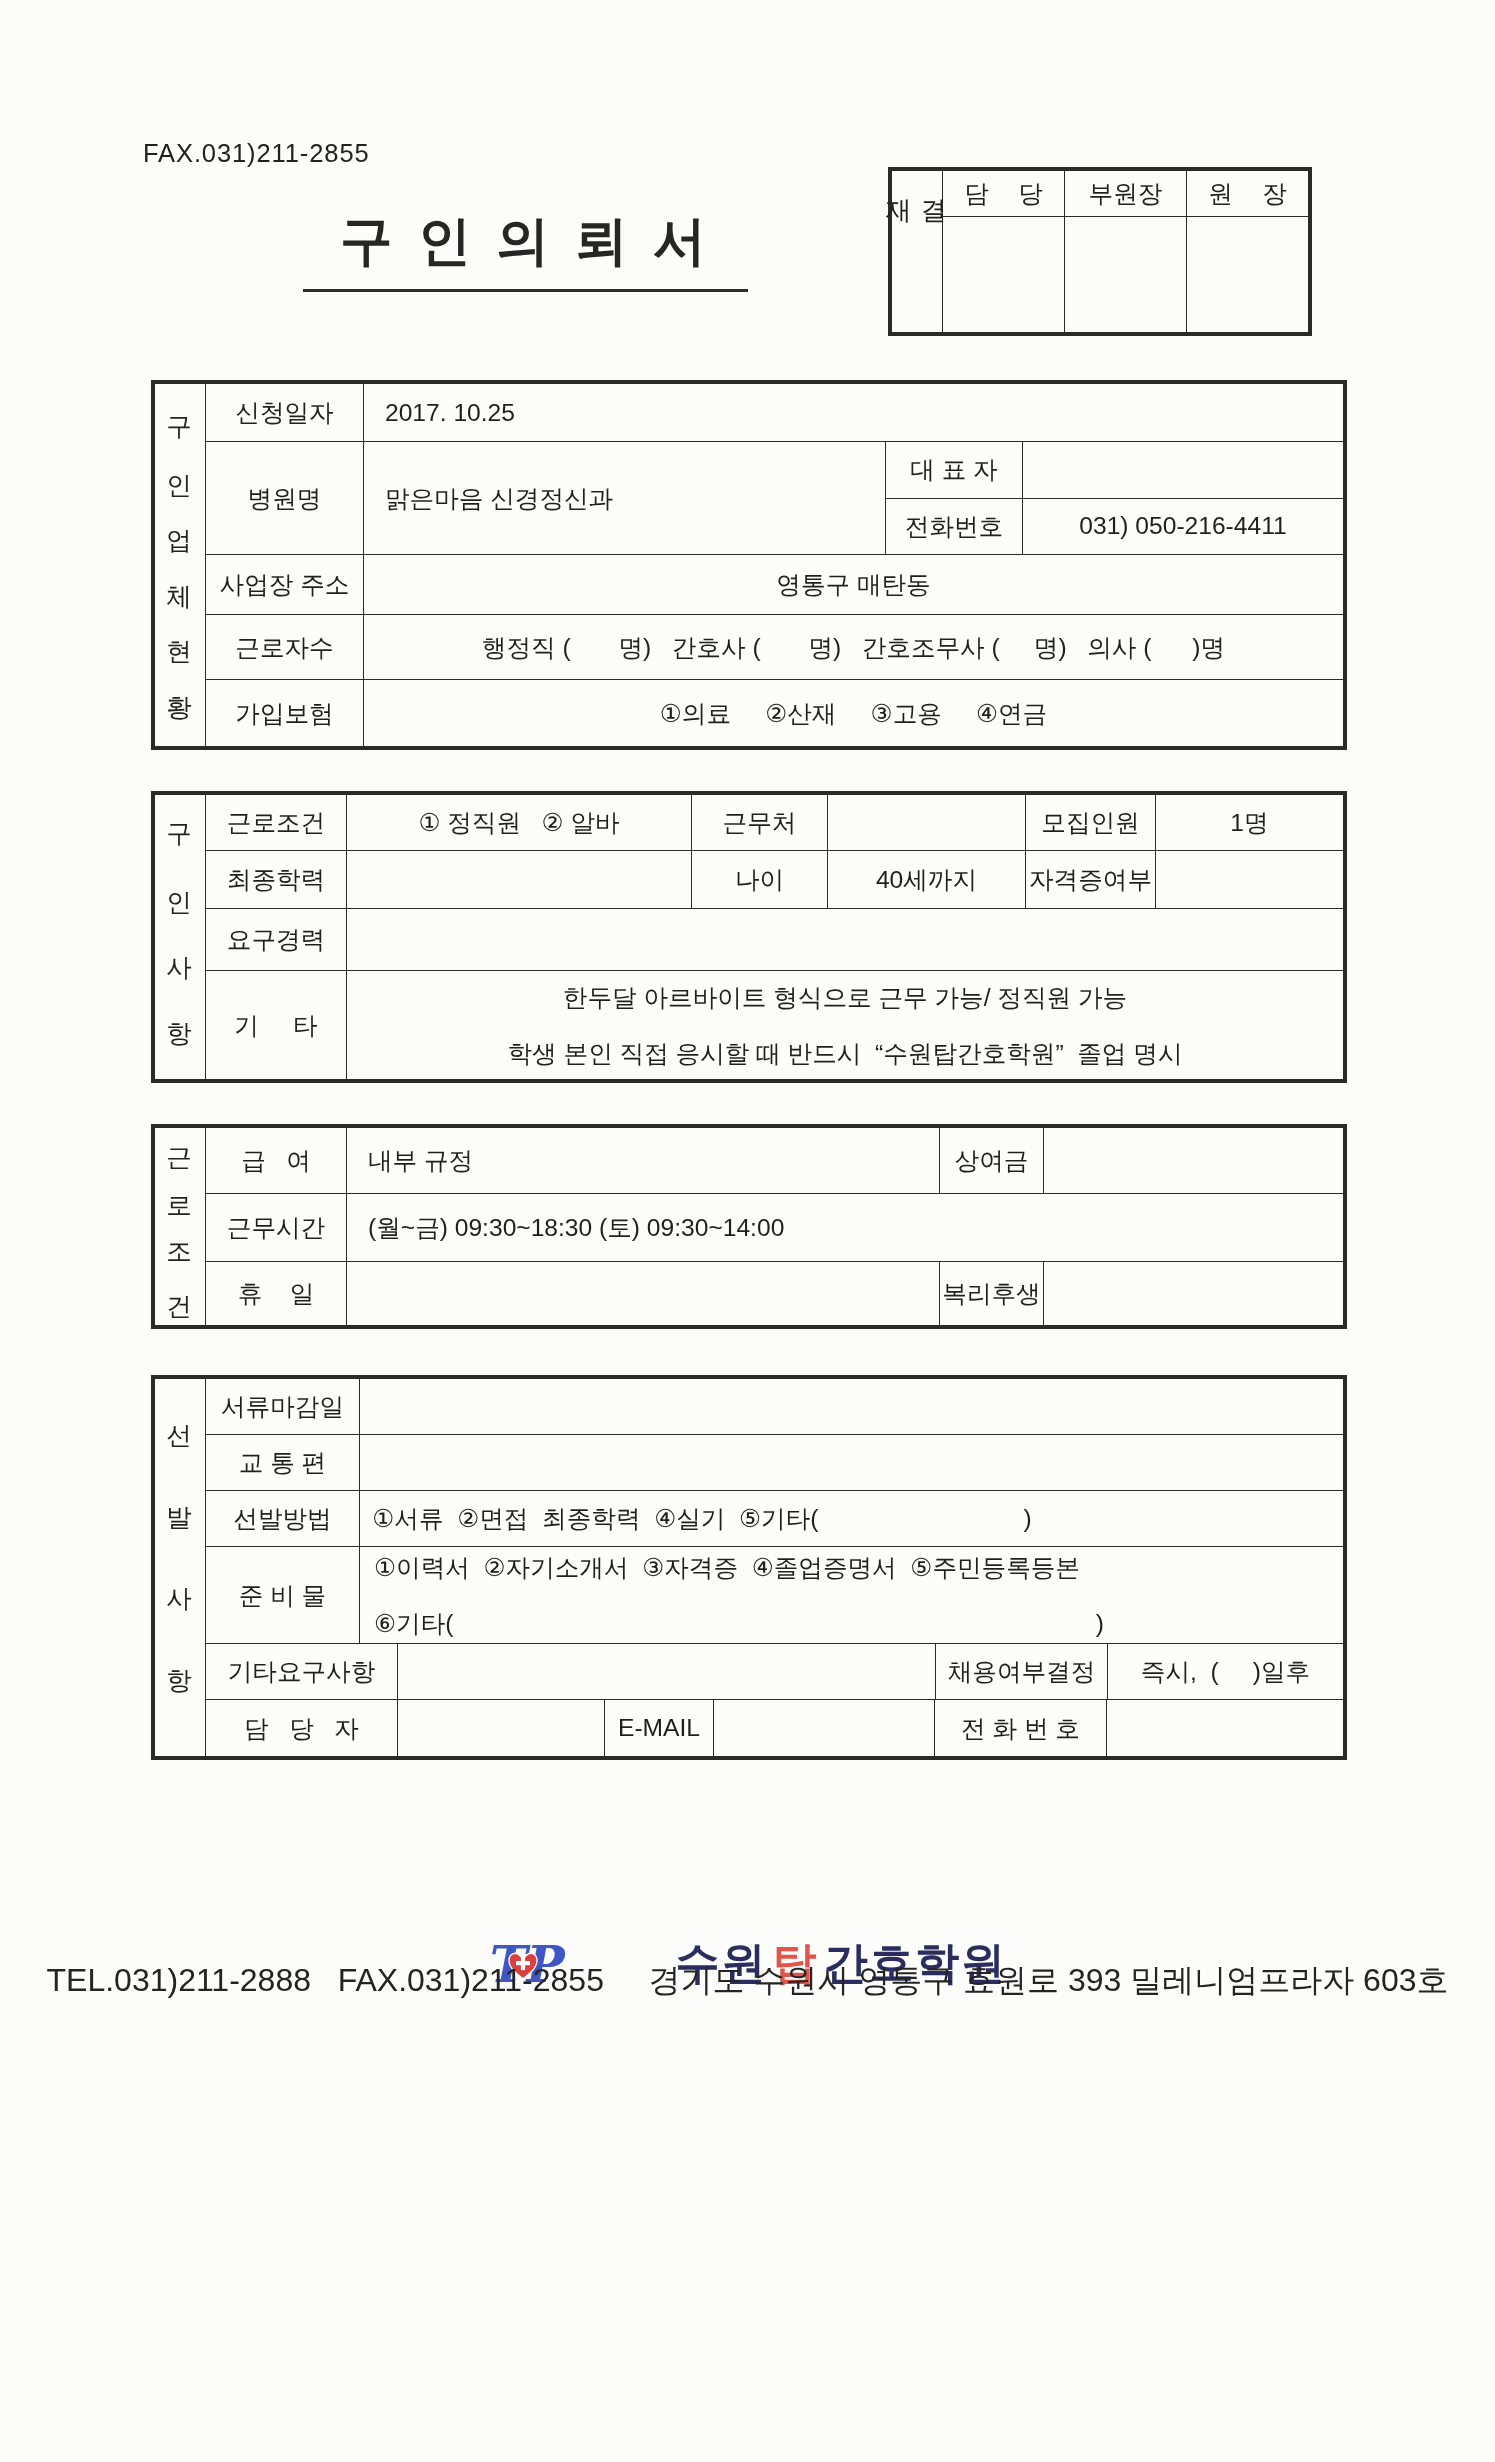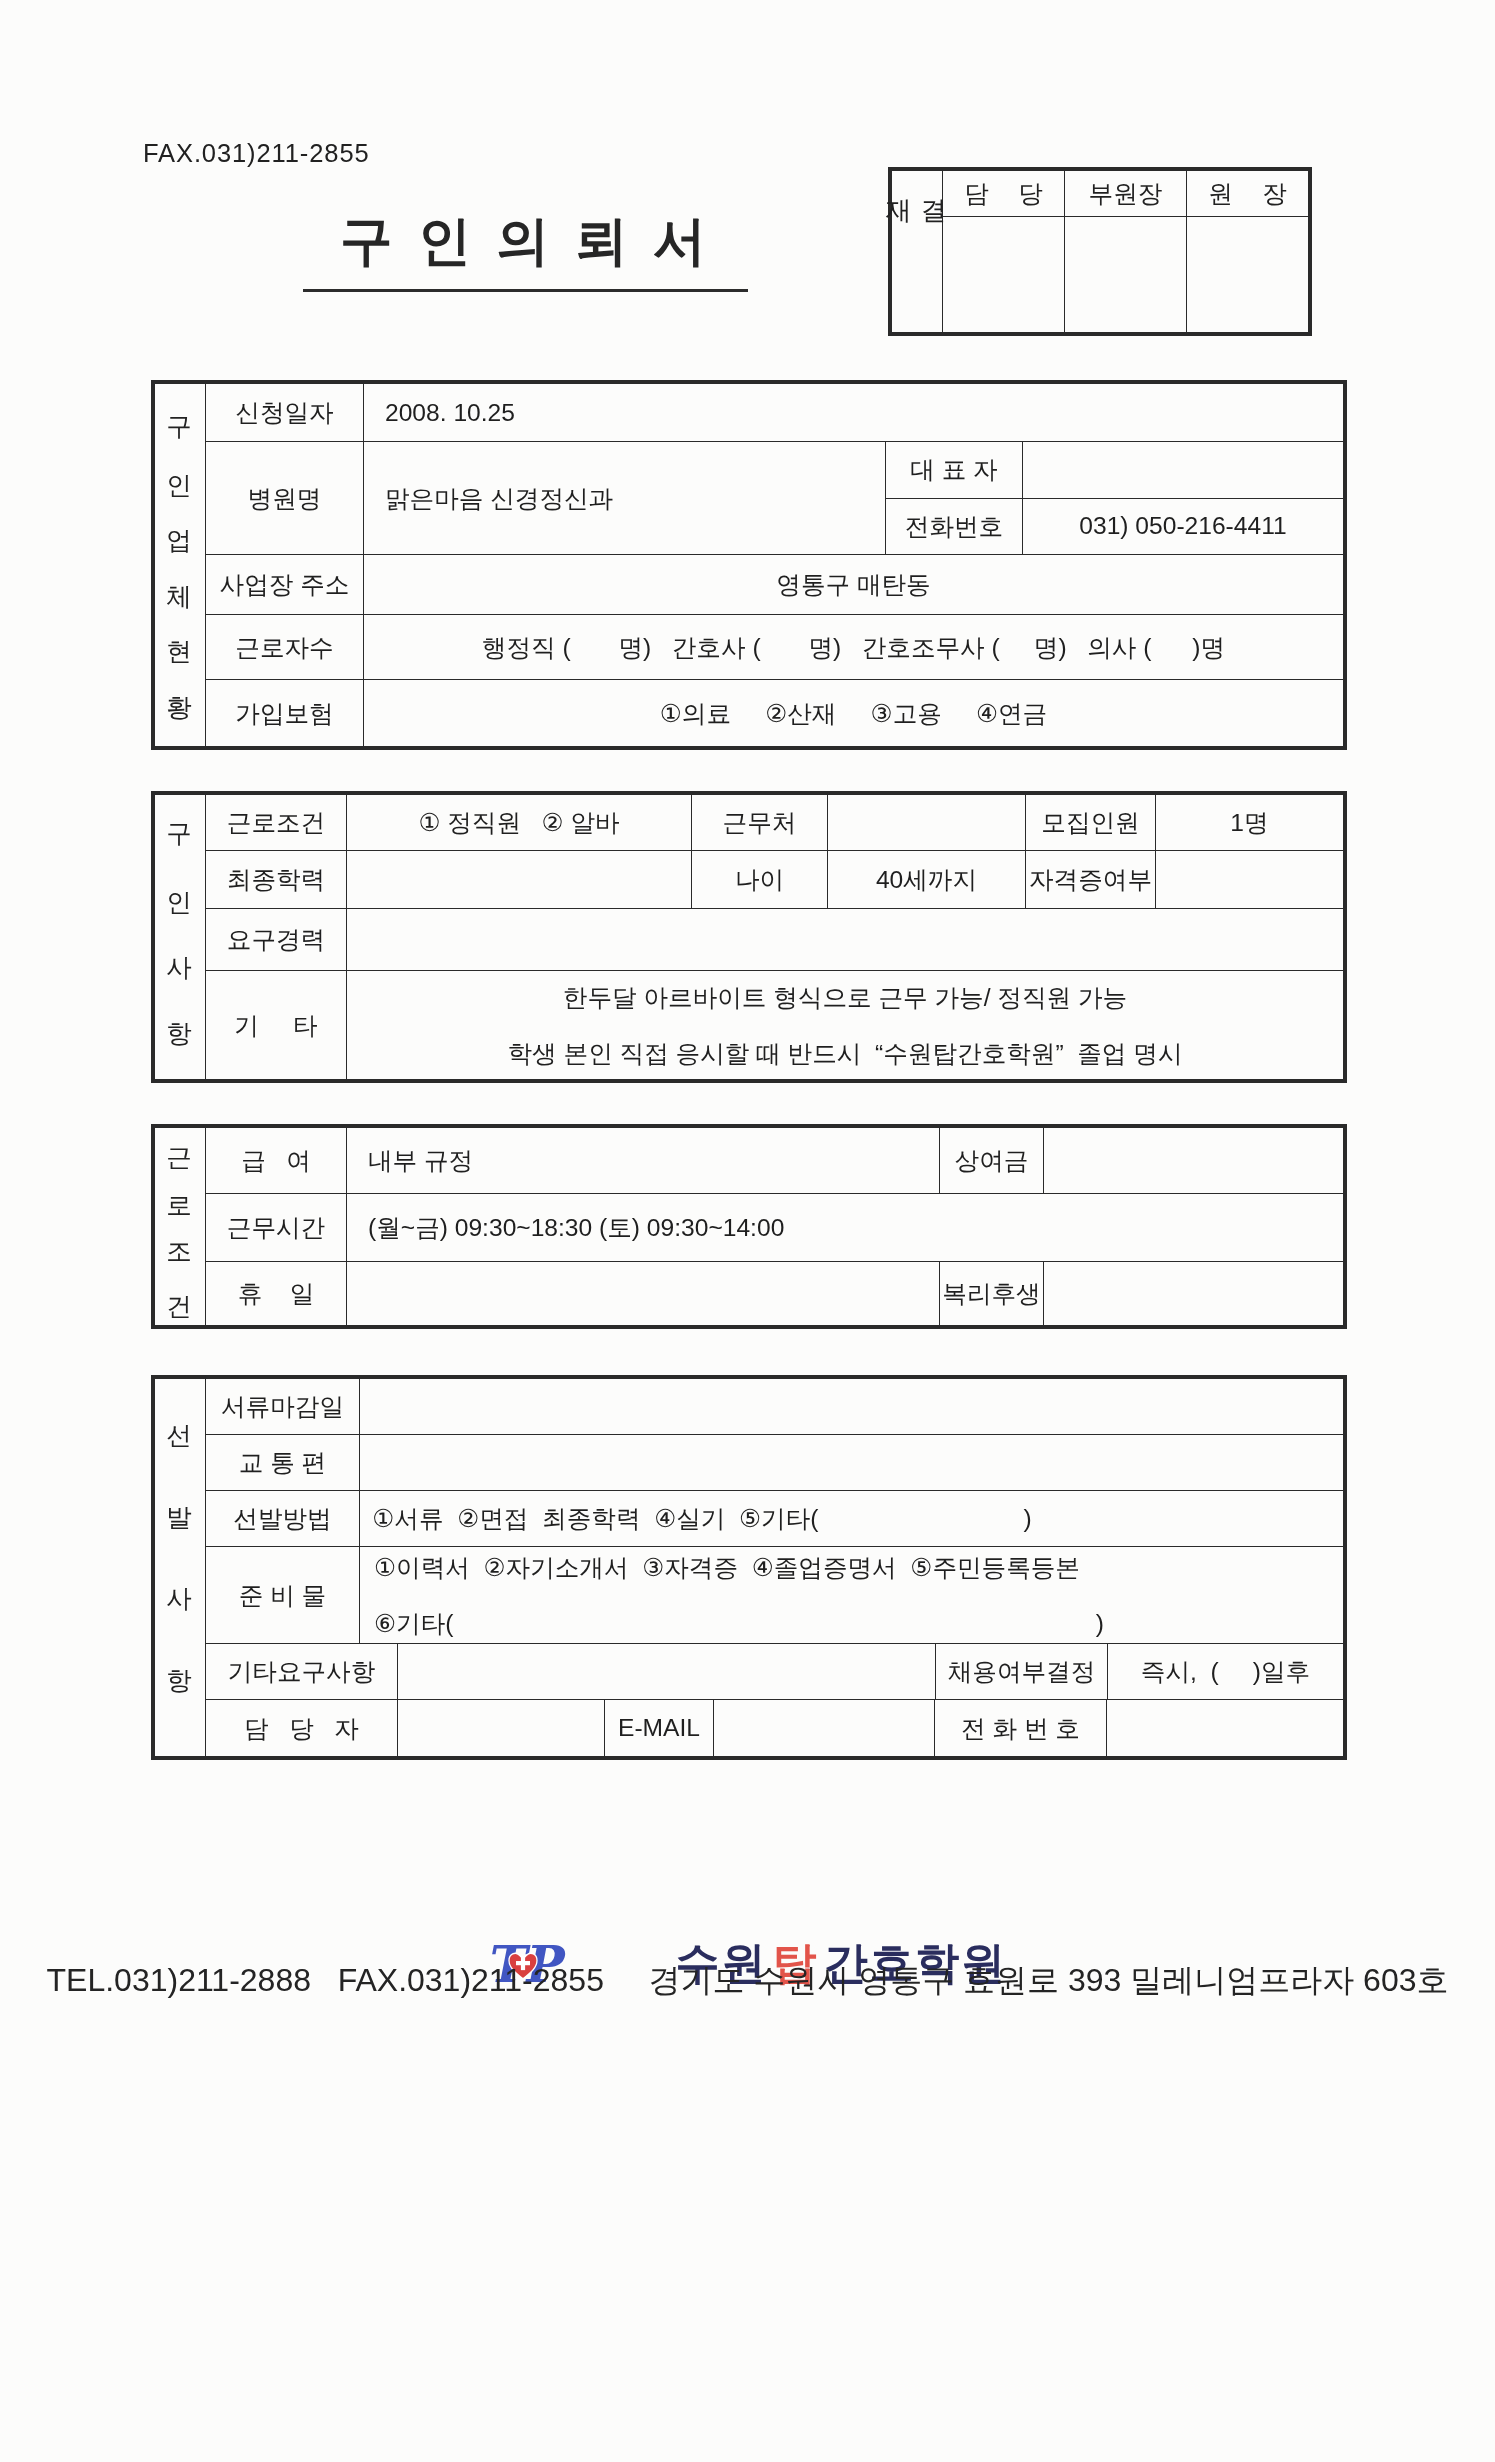--- a/index.html
+++ b/index.html
@@ -76,21 +76,21 @@
     </div>
   </div>
 
   <div class="tbl" style="left:151px;top:380px;width:1196px;height:370px;">
     <div class="vstrip">
       <span class="vtext" style="letter-spacing:30px;">구인업체현황</span>
     </div>
     <div class="rows">
       <div class="row" style="height:58px;">
         <div class="c lab rb" style="width:158px;">신청일자</div>
-        <div class="c val" style="flex:1;">2008. 10.25</div>
+        <div class="c val" style="flex:1;">2017. 10.25</div>
       </div>
       <div class="row" style="height:113px;">
         <div class="c lab rb" style="width:158px;">병원명</div>
         <div class="c val rb" style="flex:1;">맑은마음 신경정신과</div>
         <div class="c col2" style="width:457px;padding:0;">
           <div class="subrow first">
             <div class="c lab rb" style="width:137px;">대 표 자</div>
             <div class="c val" style="flex:1;"></div>
           </div>
           <div class="subrow">

